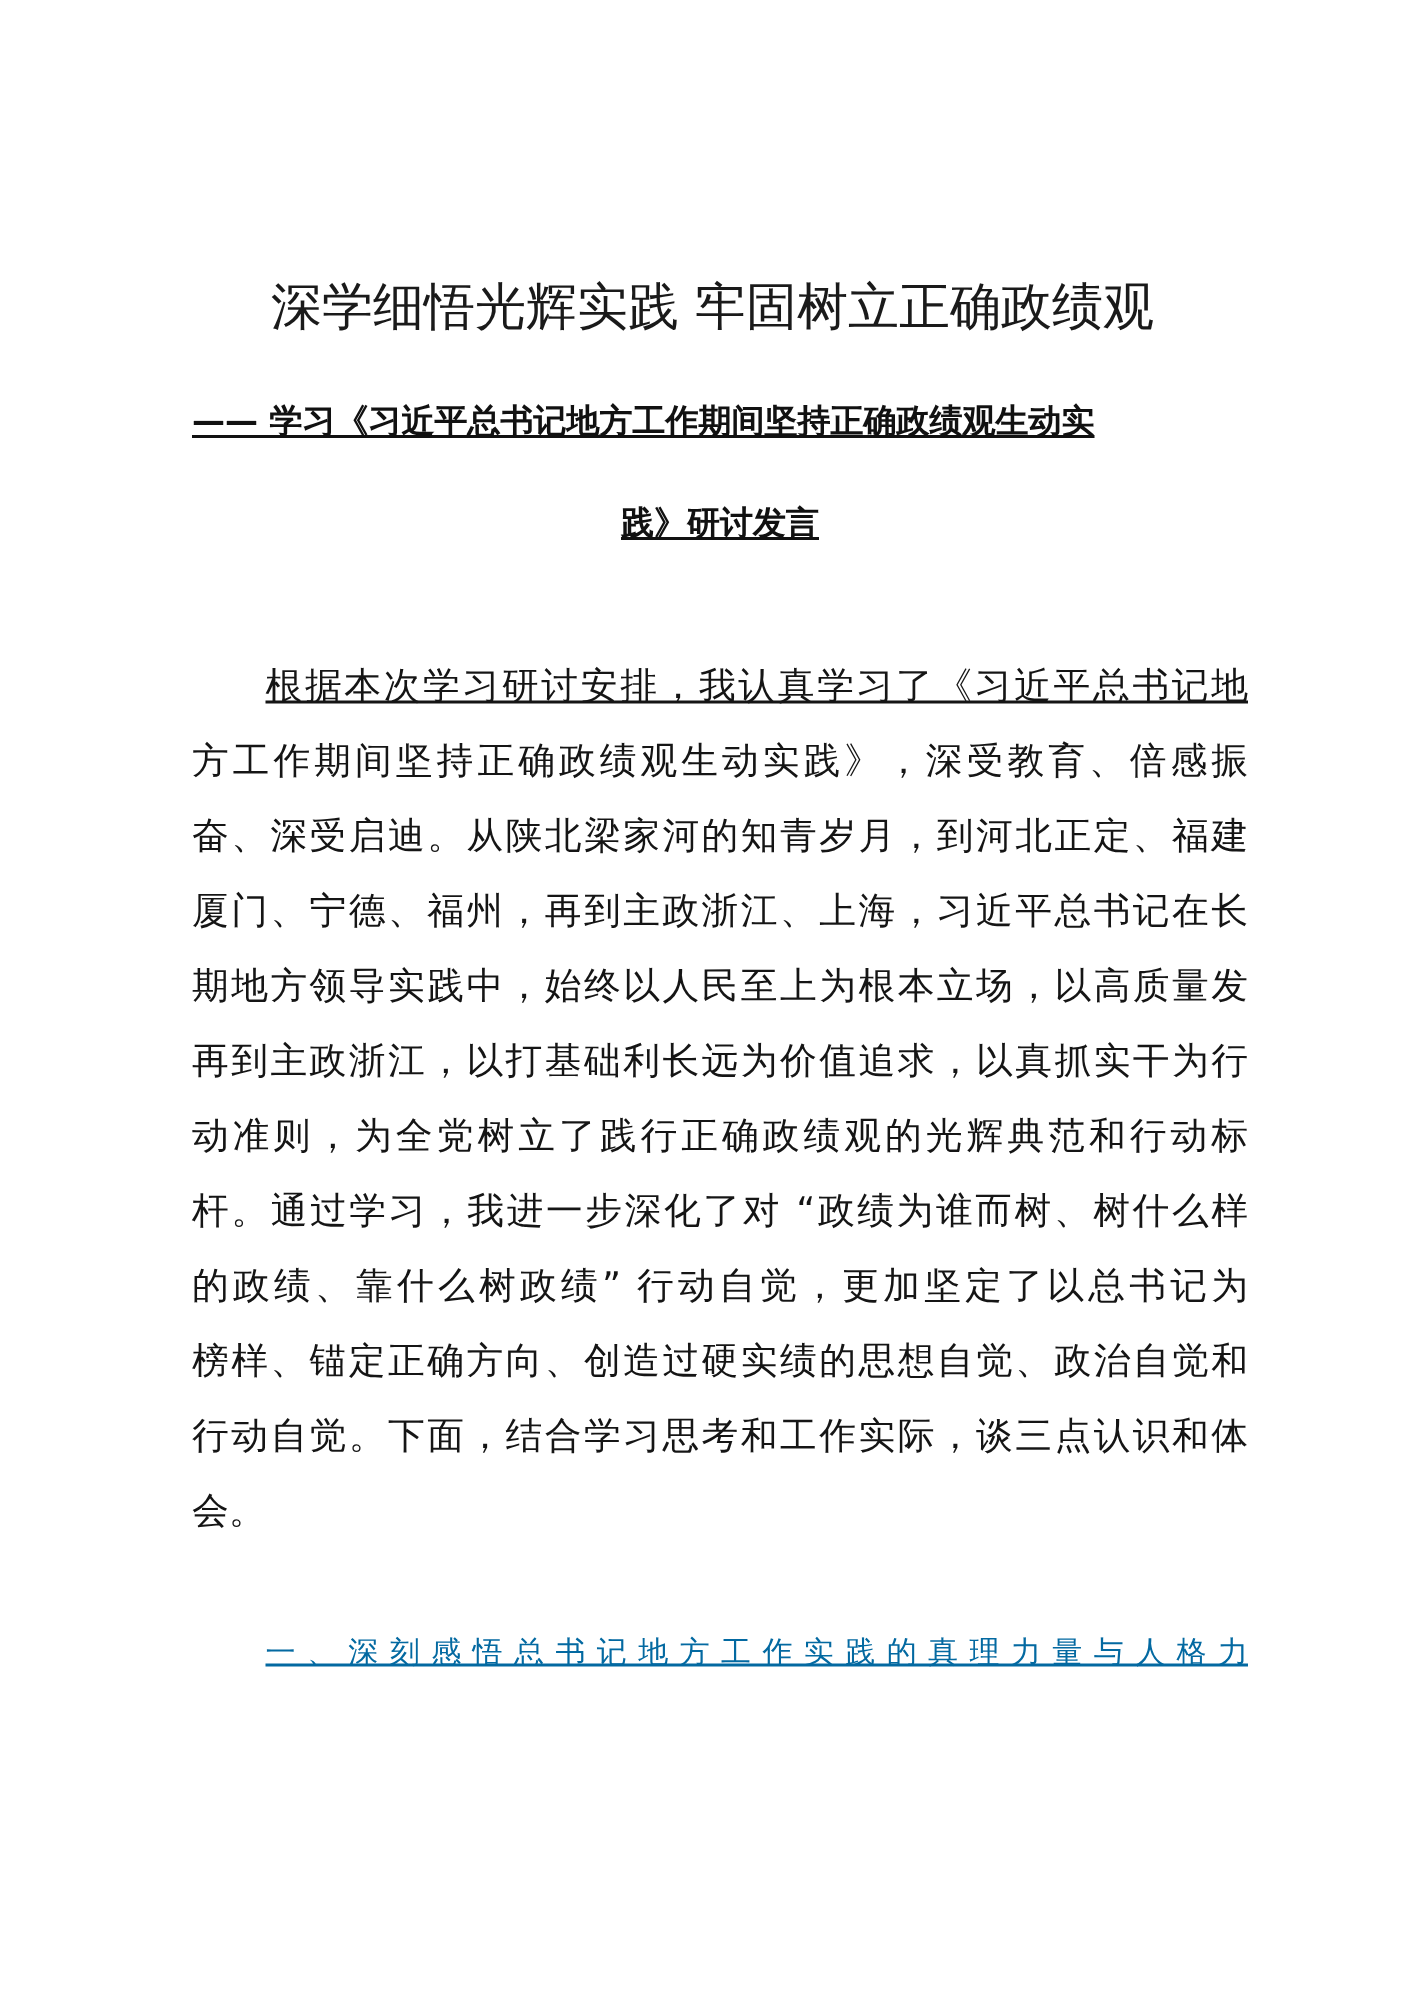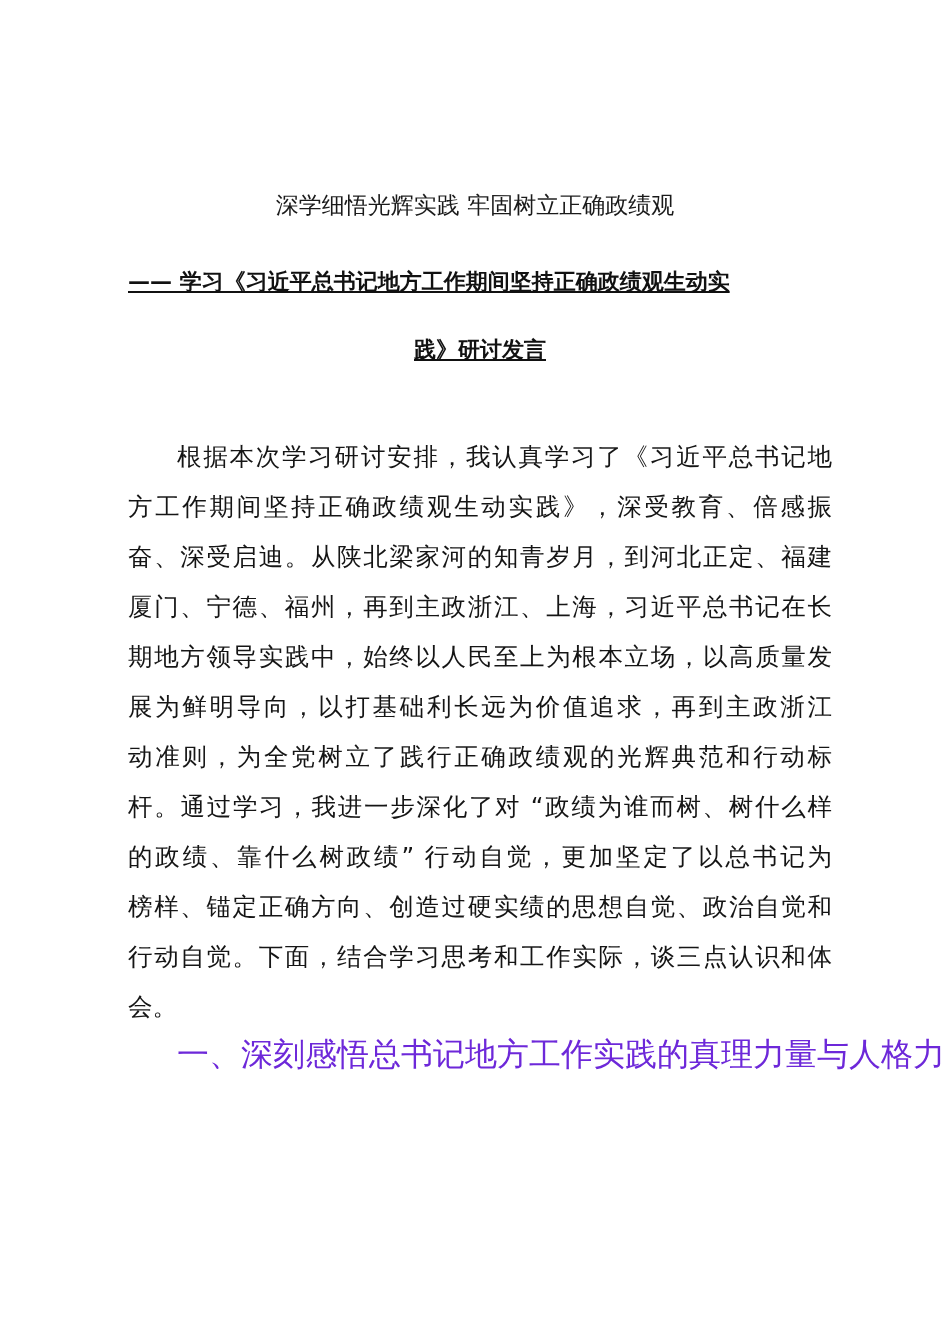--- a/index.html
+++ b/index.html
@@ -22,21 +22,21 @@
       width: 950px;
       height: 1344px;
       background: #ffffff;
     }
     .title {
       position: absolute;
       left: 0;
       top: 183px;
       width: 950px;
       text-align: center;
-      font-size: 23px;
+      font-size: 34px;
       font-weight: 300;
       letter-spacing: 0px;
       line-height: 44px;
       color: #1a1a1a;
       white-space: nowrap;
     }
     .subtitle {
       position: absolute;
       left: 128px;
       width: 704px;
@@ -62,59 +62,60 @@
       height: 50px;
       white-space: nowrap;
       text-align: justify;
       text-align-last: justify;
     }
     .line.last {
       text-align-last: left;
     }
     .indent {
       padding-left: 49px;
+      text-decoration: underline;
     }
     .salutation {
       position: absolute;
       left: 128px;
       top: 385px;
       font-size: 24.5px;
       line-height: 40px;
       color: #151515;
       white-space: nowrap;
     }
     .para1 { top: 432px; }
     .heading1 {
       position: absolute;
       left: 128px;
       width: 704px;
-      top: 1029px;
-      font-size: 32px;
+      top: 1076px;
+      font-size: 20px;
       line-height: 50px;
-      color: #6d28d9;
+      color: #0369a1;
     }
   </style>
 </head>
 <body>
 
 <div class="page">
 
   <div class="title">深学细悟光辉实践 牢固树立正确政绩观</div>
 
   <div class="subtitle l1">—— 学习《习近平总书记地方工作期间坚持正确政绩观生动实</div>
   <div class="subtitle l2">践》研讨发言</div>
 
 
   <div class="body-text para1">
     <span class="line indent">根据本次学习研讨安排，我认真学习了《习近平总书记地</span>
     <span class="line">方工作期间坚持正确政绩观生动实践》，深受教育、倍感振</span>
     <span class="line">奋、深受启迪。从陕北梁家河的知青岁月，到河北正定、福建</span>
     <span class="line">厦门、宁德、福州，再到主政浙江、上海，习近平总书记在长</span>
     <span class="line">期地方领导实践中，始终以人民至上为根本立场，以高质量发</span>
-    <span class="line">展为鲜明导向，以打基础利长远为价值追求，再到主政浙江</span>
+    <span class="line">再到主政浙江，以打基础利长远为价值追求，以真抓实干为行</span>
     <span class="line">动准则，为全党树立了践行正确政绩观的光辉典范和行动标</span>
     <span class="line">杆。通过学习，我进一步深化了对 “政绩为谁而树、树什么样</span>
     <span class="line">的政绩、靠什么树政绩” 行动自觉，更加坚定了以总书记为</span>
     <span class="line">榜样、锚定正确方向、创造过硬实绩的思想自觉、政治自觉和</span>
     <span class="line">行动自觉。下面，结合学习思考和工作实际，谈三点认识和体</span>
     <span class="line last">会。</span>
   </div>
 
   <div class="heading1">
     <span class="line indent">一、深刻感悟总书记地方工作实践的真理力量与人格力</span>

